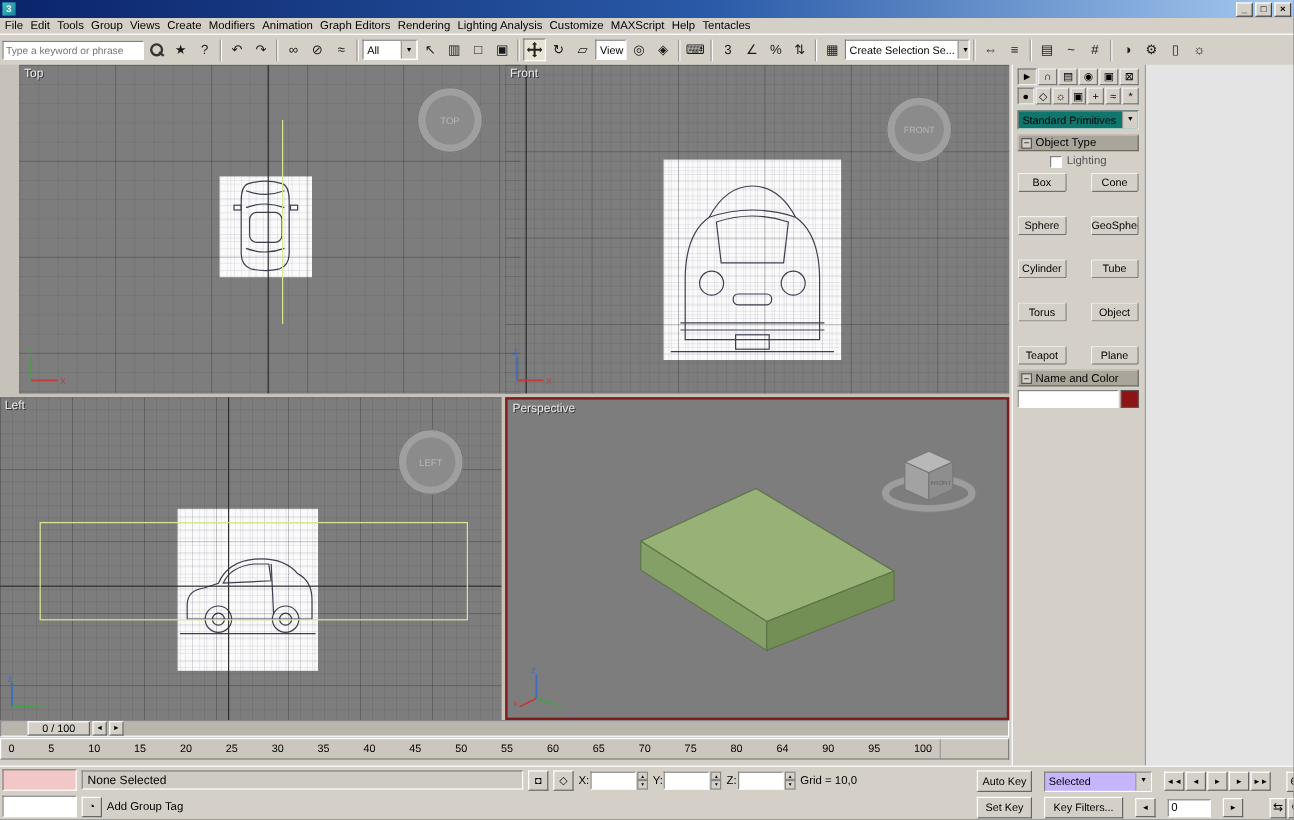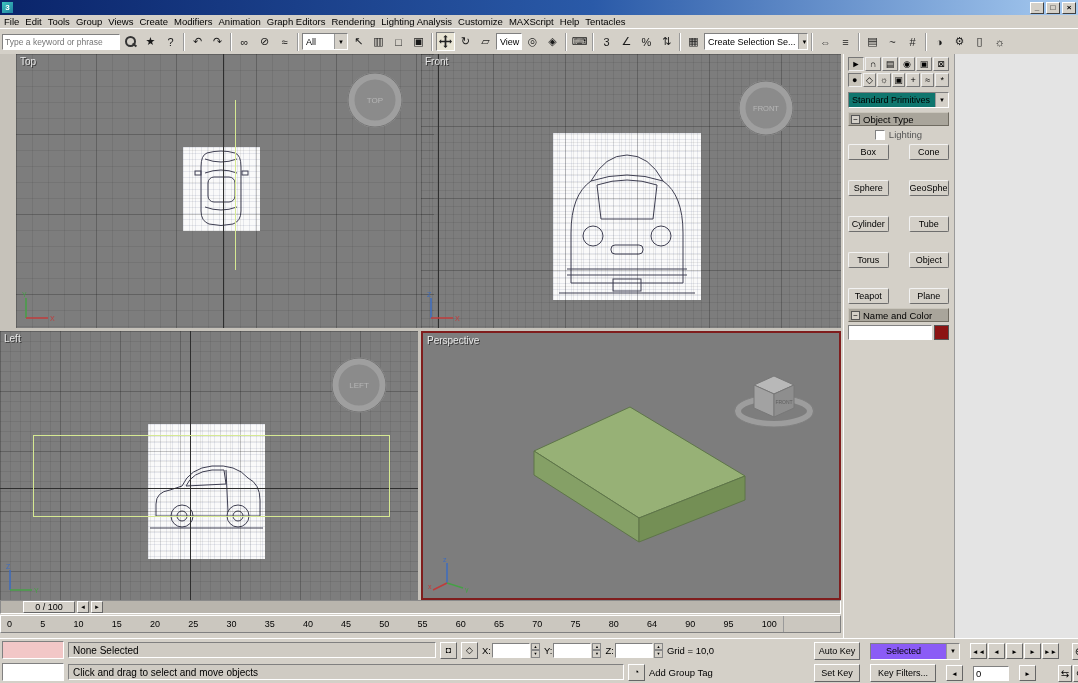--- a/index.html
+++ b/index.html
@@ -81,21 +81,21 @@
 .sfield{height:16px;border:1px solid;border-color:#808080 #fff #fff #808080;background:#cfcbc3;display:flex;align-items:center;padding:0 4px;font-size:10px;flex:0 0 auto;overflow:hidden;white-space:nowrap}
 .sbtn{width:17px;height:17px;display:flex;align-items:center;justify-content:center;font-size:9px;background:#d4d0c8;border:1px solid;border-color:#fff #666 #666 #fff;flex:0 0 auto}
 .xyz{display:flex;align-items:center;gap:1px;font-size:9.5px;flex:0 0 auto}
 .xyzfield{width:38px;height:15px;background:#fff;border:1px solid;border-color:#808080 #fff #fff #808080;font-size:9.5px;padding:0 1px;font-family:inherit}
 .spincol{display:inline-flex;flex-direction:column;width:9px;height:15px}
 .spincol span{flex:1;background:#d4d0c8;border:1px solid #888;font-size:4px;line-height:5px;text-align:center}
 .gridlabel{font-size:9.5px;flex:0 0 auto}
 .rightcluster{position:absolute;right:1px;top:1px;width:263px;height:44px}
 .rcrow{height:22px;display:flex;align-items:center;gap:10px}
 .akbtn{min-width:46px;height:18px;background:#d4d0c8;border:1px solid;border-color:#fff #666 #666 #fff;font-size:9px;display:flex;align-items:center;justify-content:center;padding:0 2px;flex:0 0 auto;white-space:nowrap}
-.seldrop{width:90px;height:17px;background:#8b5cf6;border:1px solid;border-color:#808080 #fff #fff #808080;display:flex;align-items:center;font-size:9px;padding-left:15px;flex:0 0 auto}
+.seldrop{width:90px;height:17px;background:#c4b5fd;border:1px solid;border-color:#808080 #fff #fff #808080;display:flex;align-items:center;font-size:9px;padding-left:3px;flex:0 0 auto}
 .pbtn{width:17px;height:16px;display:flex;align-items:center;justify-content:center;font-size:6.5px;background:#d4d0c8;border:1px solid;border-color:#fff #666 #666 #fff;flex:0 0 auto}
 .framefield{width:36px;height:15px;background:#fff;border:1px solid;border-color:#808080 #fff #fff #808080;font-size:9.5px;padding:0 2px;font-family:inherit}
 .navbtn{width:14px;height:17px;display:flex;align-items:center;justify-content:center;font-size:10px;background:#d4d0c8;border:1px solid;border-color:#fff #666 #666 #fff;flex:0 0 auto}
 </style>
 </head>
 <body>
 
 <div class="screen">
 
   <div class="titlebar">
@@ -447,21 +447,20 @@
         <input class="xyzfield" value="" style="">
         <span class="spincol">
             <span>▲</span>
             <span>▼</span>
           </span>
       </span>
       <span class="gridlabel">Grid = 10,0</span>
     </div>
     <div class="srow">
       <span class="listener white"></span>
-      <span class="sfield" style="width:556px">Click and drag to select and move objects</span>
       <span class="sbtn">◔</span>
       <span class="gridlabel">Add Group Tag</span>
     </div>
 
     <div class="rightcluster">
       <div class="rcrow">
         <span class="akbtn">Auto Key</span>
         <span class="seldrop">
           <span>Selected</span>
           <span class="darr">▼</span>

